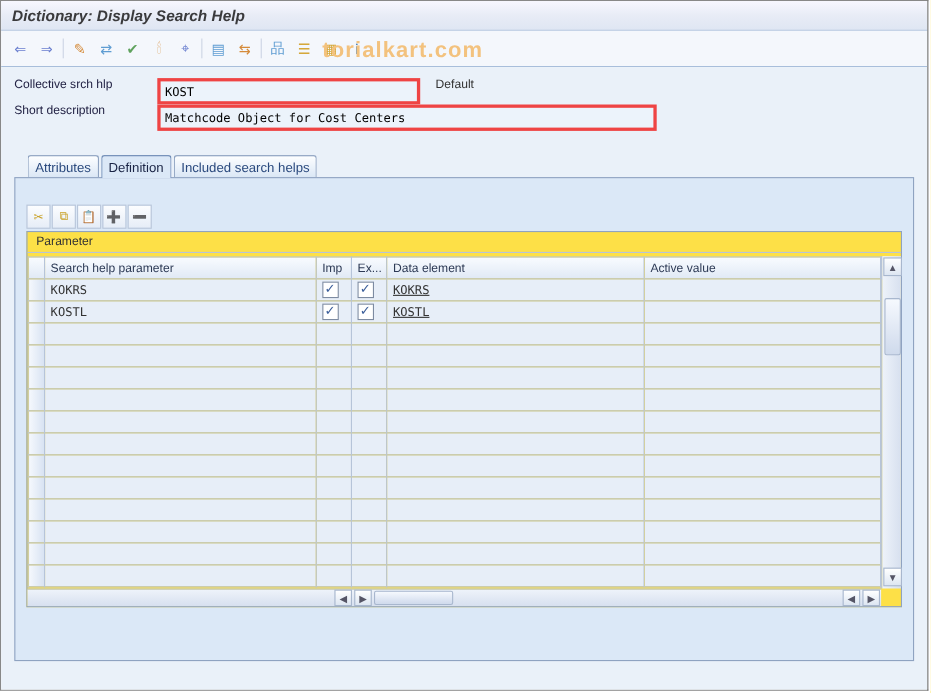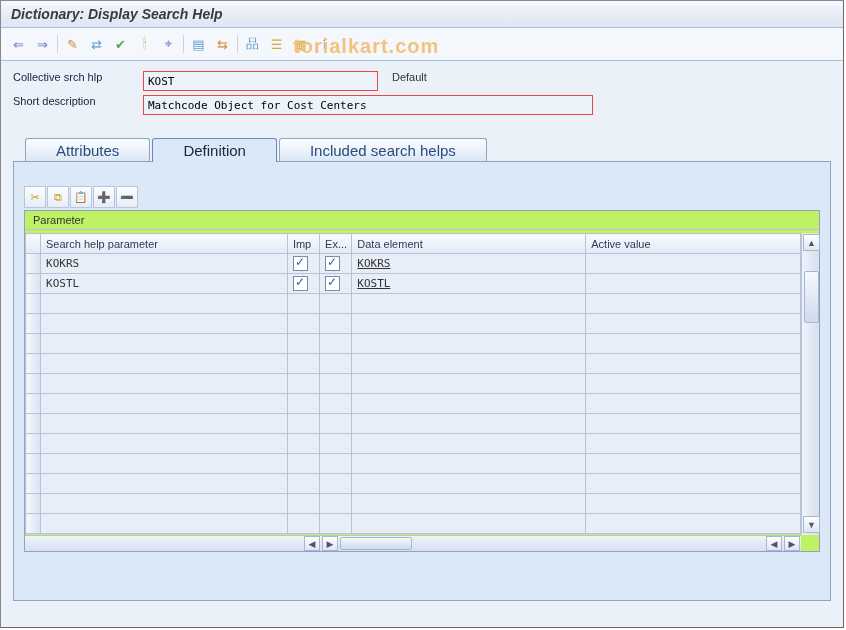--- a/index.html
+++ b/index.html
@@ -84,21 +84,21 @@
     display: flex;
     height: 22px;
     margin-bottom: 2px;
   }
   .field-row label {
     width: 130px;
     color: #224;
   }
   .textfield {
     height: 18px;
-    border: 1px solid #ef4444;
+    border: 3px solid #ef4444;
     background: #ecf3fb;
     padding: 0 4px;
     font-family: "Lucida Console", Monaco, monospace;
     font-size: 11px;
     display:flex;
     align-items:center;
   }
   .tf-long { width: 225px; }
   .tf-med  { width: 225px; }
   .tf-xl   { width: 440px; }
@@ -109,22 +109,22 @@
   .tabgroup {
     margin-top: 22px;
   }
   .tabs {
     display: flex;
     align-items: flex-end;
     padding-left: 12px;
     height: 22px;
   }
   .tab {
-    padding: 3px 30px;
-    font-size: 15px;
+    padding: 3px 6px;
+    font-size: 12px;
     color: #2b4a7e;
     border: 1px solid #8fa3c1;
     border-bottom: none;
     margin-right: 2px;
     background: linear-gradient(#fdfeff,#d9e6f5);
     border-radius: 3px 3px 0 0;
     cursor: pointer;
     position: relative;
     top: 1px;
     text-align: center;
@@ -152,21 +152,21 @@
     width: 20px; height: 20px;
     border: 1px solid #b9c6da;
     background: linear-gradient(#fcfdff,#e6edf7);
     display:inline-flex;align-items:center;justify-content:center;
     font-size:11px;
     cursor:pointer;
   }
   .grid-wrap {
     border: 1px solid #8fa3c1;
     margin-top: 2px;
-    background: #bef264;
+    background: #fde047;
     position:relative;
     height: 340px;
   }
   .grid-title {
     padding: 3px 8px;
     border-bottom: 1px solid #b6c4d9;
     color: #333;
   }
   .grid-scroll {
     position:absolute;

